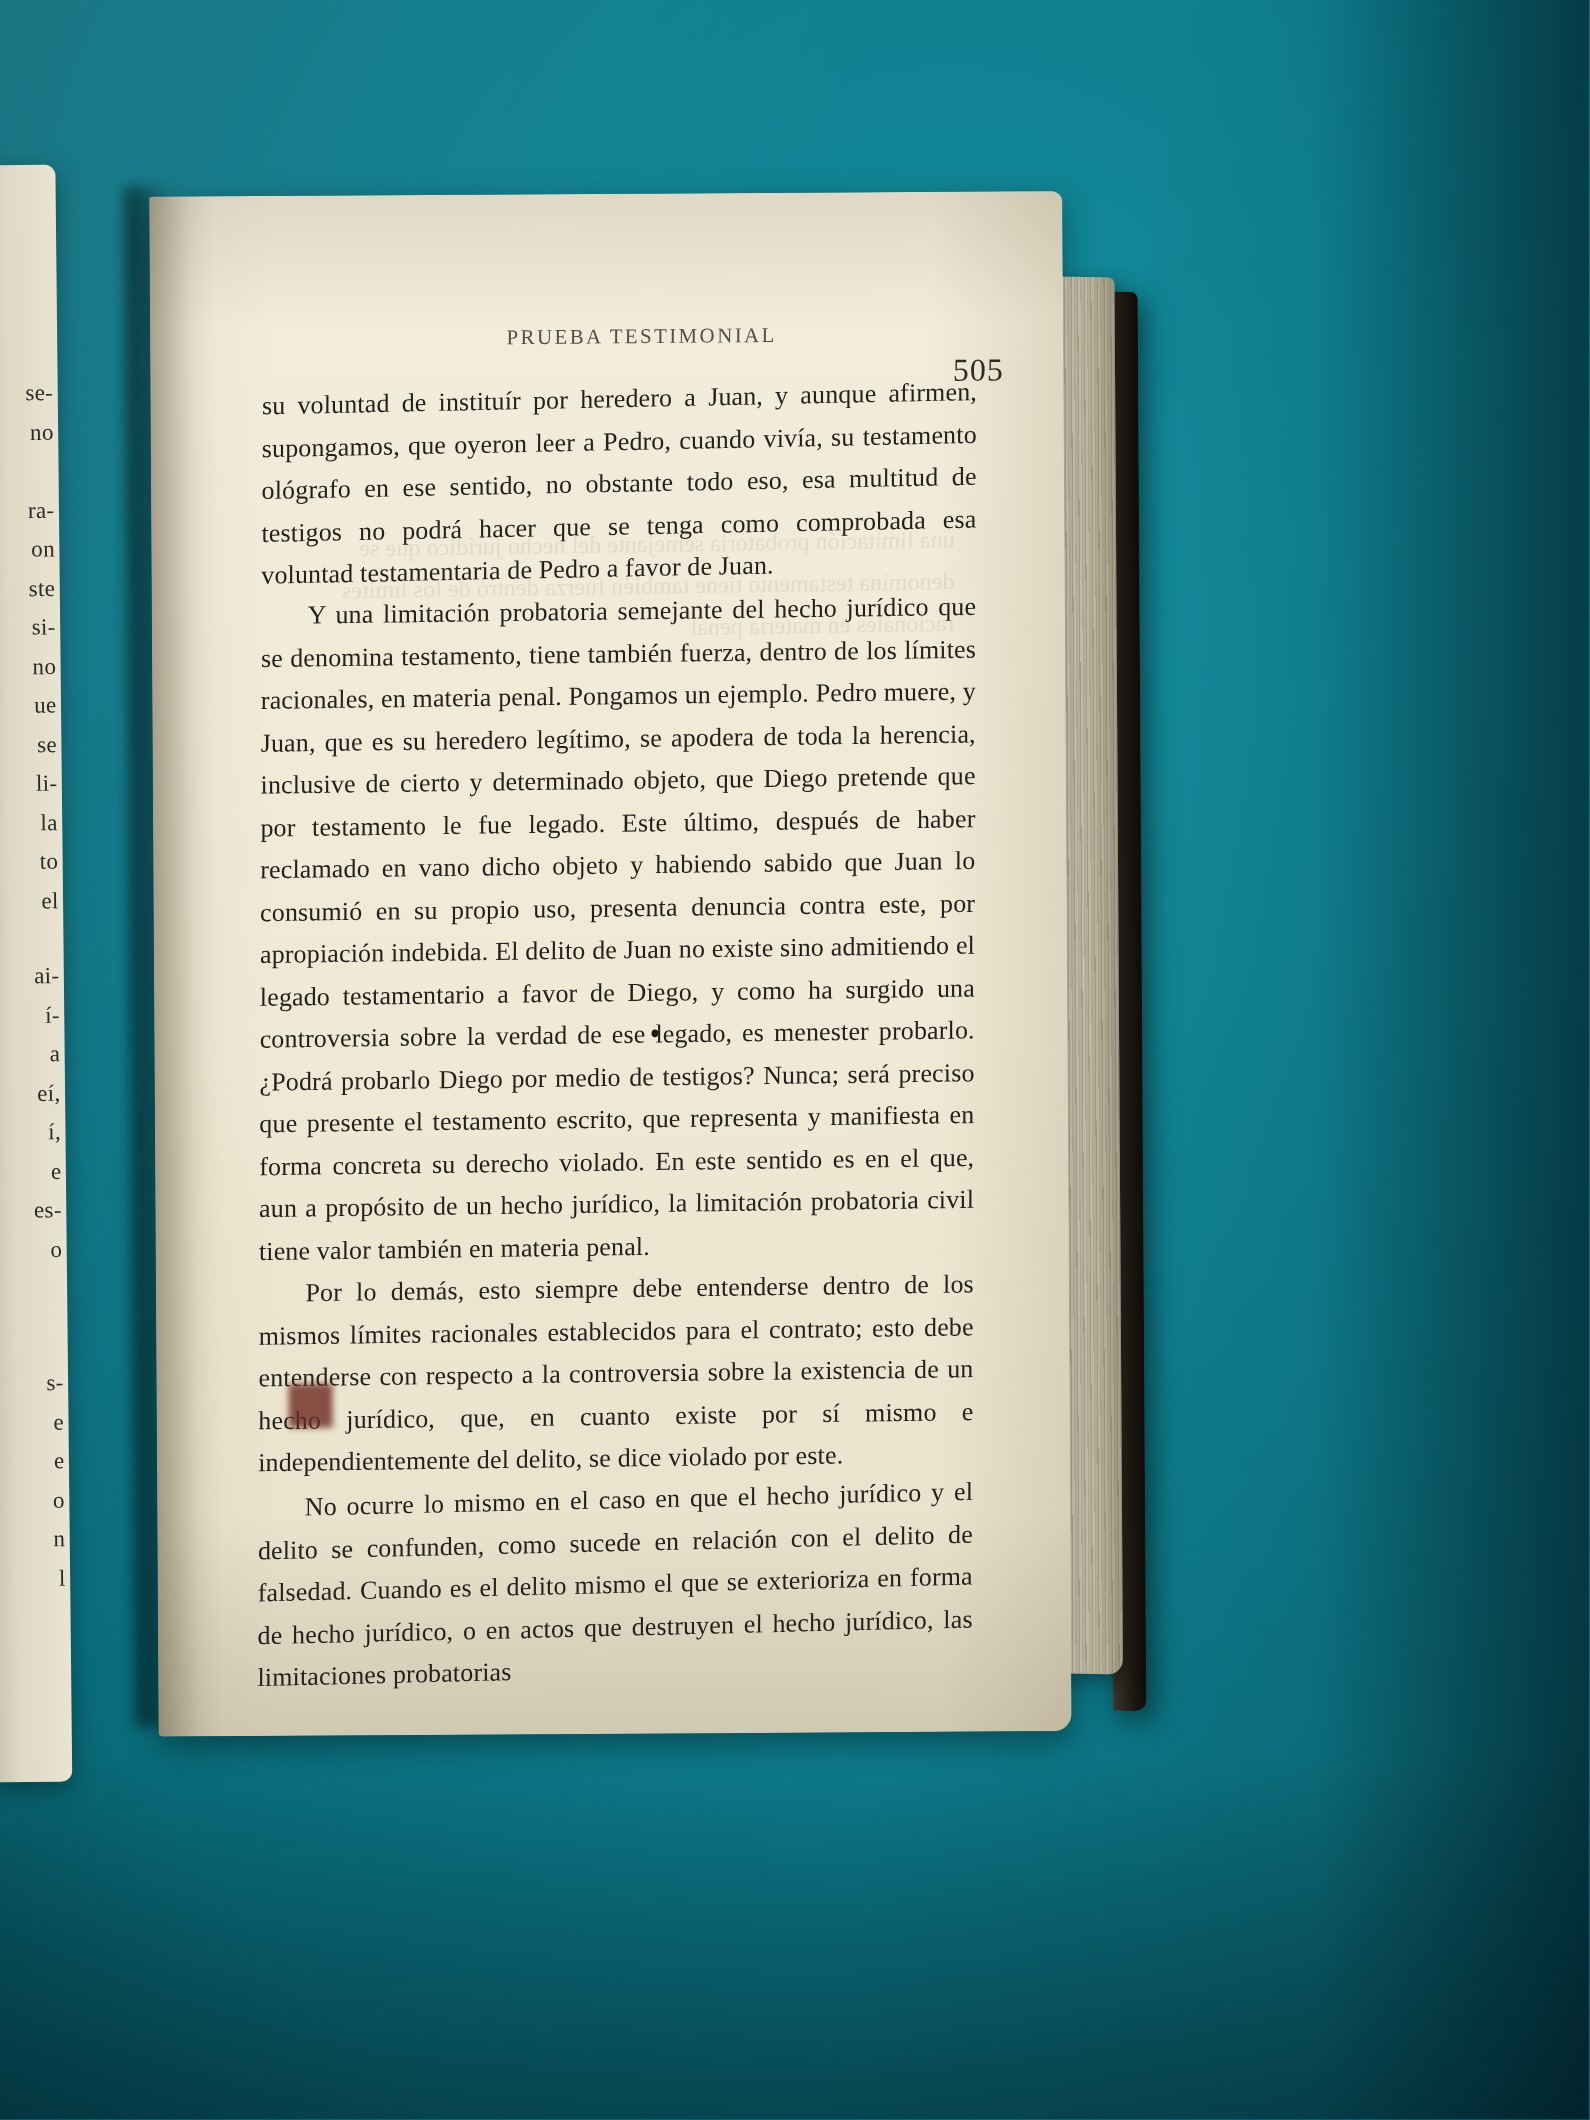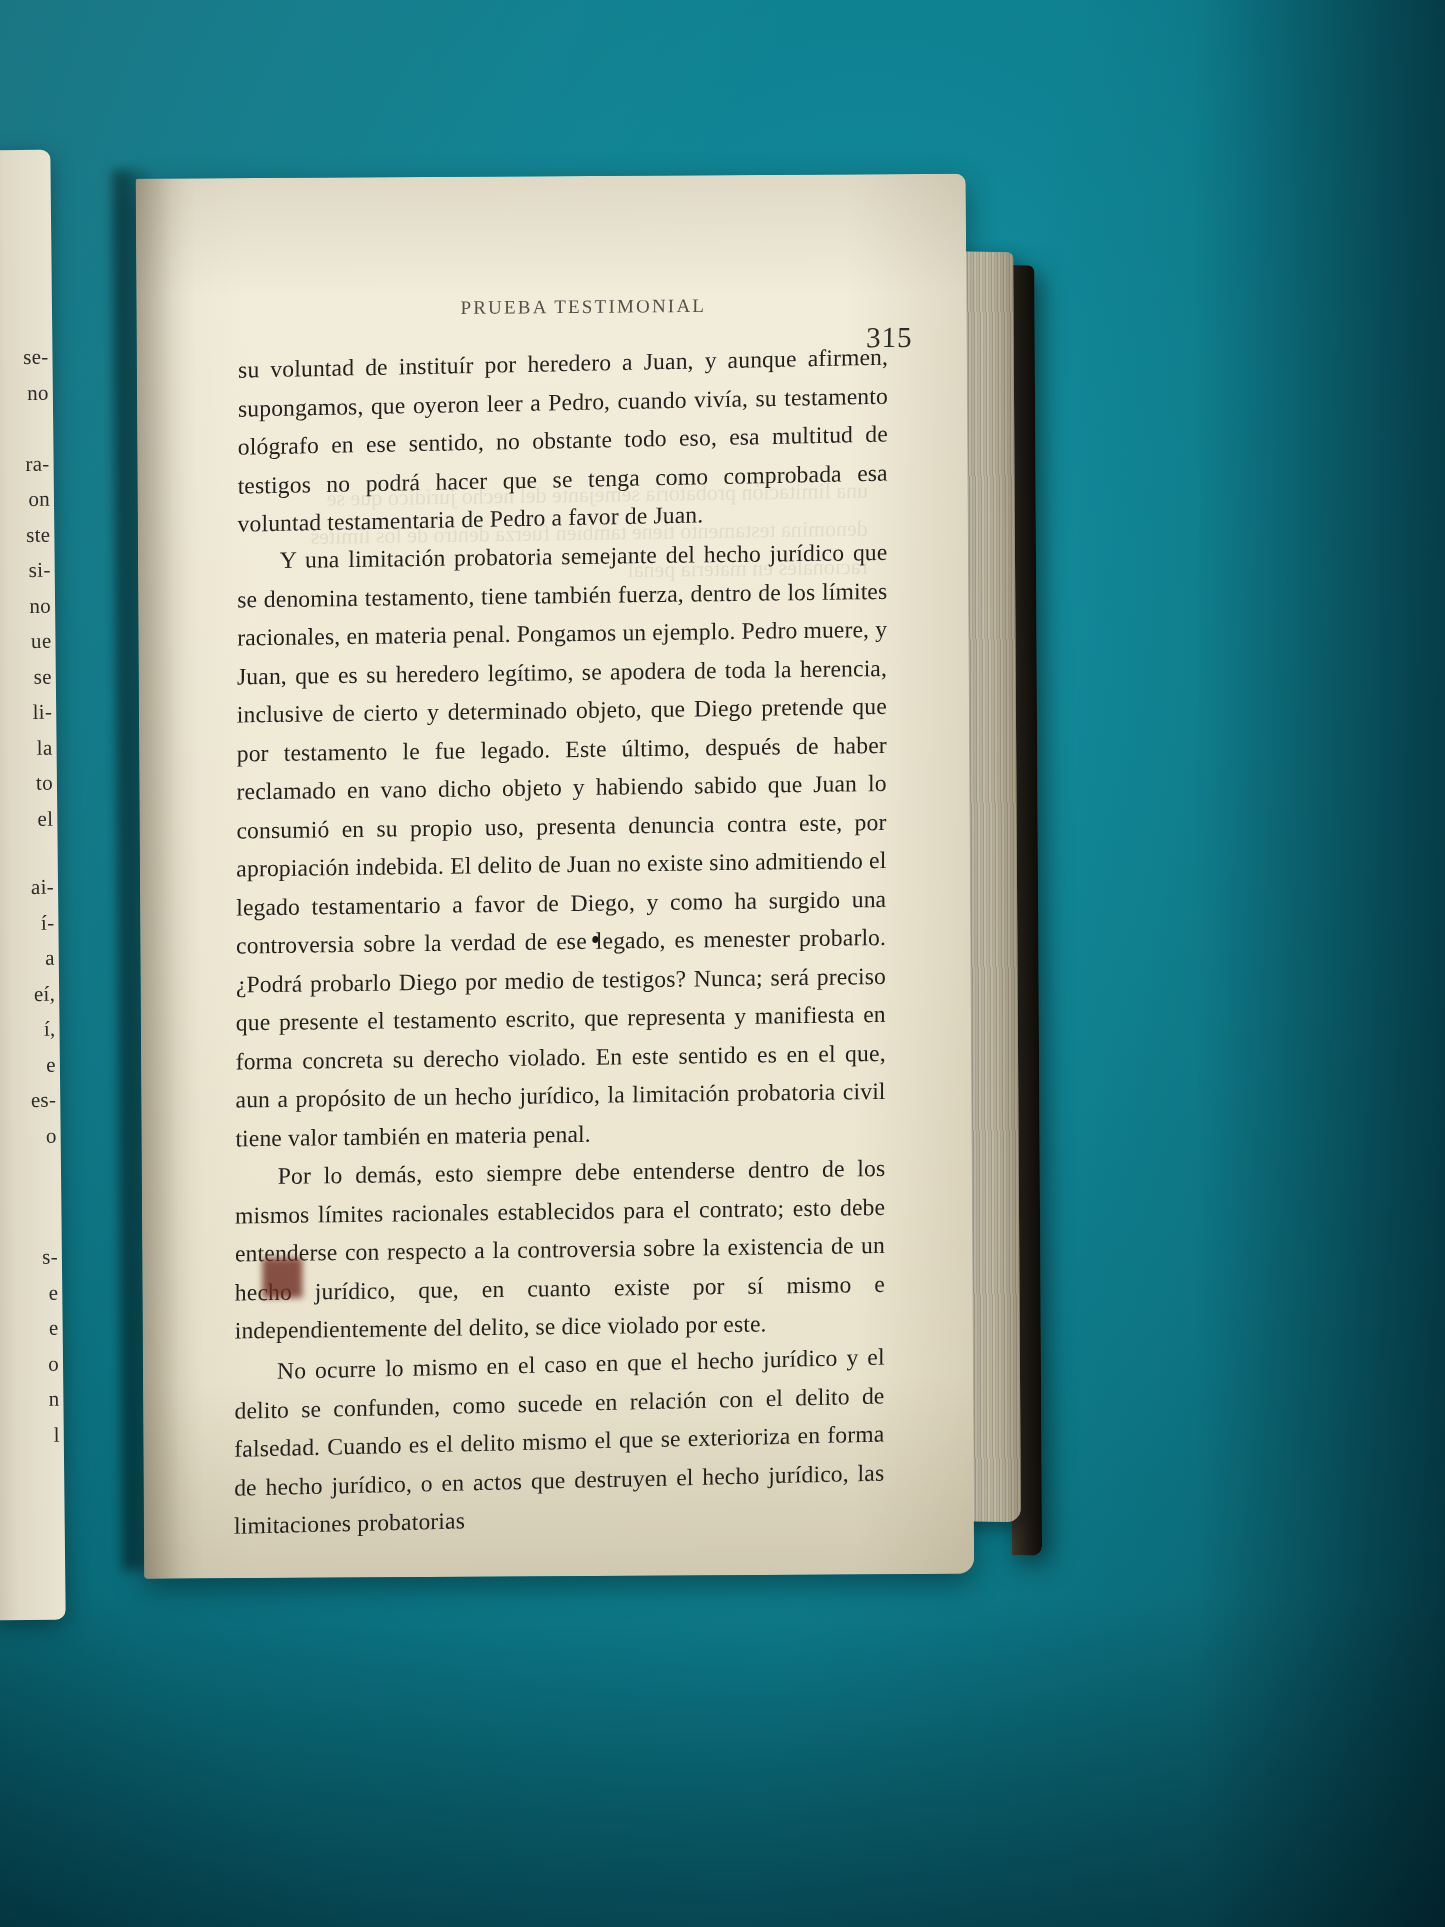--- a/index.html
+++ b/index.html
@@ -301,21 +301,21 @@
 
     <div class="page">
       <div class="page-warp-top"></div>
       <div class="page-warp-bottom"></div>
       <div class="page-curl"></div>
 
       <div class="ghost">una limitación probatoria semejante del hecho jurídico que se denomina testamento tiene también fuerza dentro de los límites racionales en materia penal</div>
 
       <div class="text-area">
         <div class="running-head">PRUEBA  TESTIMONIAL</div>
-        <div class="folio">315</div>
+        <div class="folio">505</div>
 
         <div class="body">
           <p>su voluntad de instituír por heredero a Juan, y aunque afirmen, supongamos, que oyeron leer a Pedro, cuando vivía, su testamento ológrafo en ese sentido, no obstante todo eso, esa multitud de testigos no podrá hacer que se tenga como comprobada esa voluntad testamentaria de Pedro a favor de Juan.</p>
           <p>Y una limitación probatoria semejante del hecho jurídico que se denomina testamento, tiene también fuerza, dentro de los límites racionales, en materia penal. Pongamos un ejemplo. Pedro muere, y Juan, que es su heredero legítimo, se apodera de toda la herencia, inclusive de cierto y determinado objeto, que Diego pretende que por testamento le fue legado. Este último, después de haber reclamado en vano dicho objeto y habiendo sabido que Juan lo consumió en su propio uso, presenta denuncia contra este, por apropiación indebida. El delito de Juan no existe sino admitiendo el legado testamentario a favor de Diego, y como ha surgido una controversia sobre la verdad de ese legado, es menester probarlo. ¿Podrá probarlo Diego por medio de testigos? Nunca; será preciso que presente el testamento escrito, que representa y manifiesta en forma concreta su derecho violado. En este sentido es en el que, aun a propósito de un hecho jurídico, la limitación probatoria civil tiene valor también en materia penal.</p>
           <p>Por lo demás, esto siempre debe entenderse dentro de los mismos límites racionales establecidos para el contrato; esto debe entenderse con respecto a la controversia sobre la existencia de un hecho jurídico, que, en cuanto existe por sí mismo e independientemente del delito, se dice violado por este.</p>
           <p>No ocurre lo mismo en el caso en que el hecho jurídico y el delito se confunden, como sucede en relación con el delito de falsedad. Cuando es el delito mismo el que se exterioriza en forma de hecho jurídico, o en actos que destruyen el hecho jurídico, las limitaciones probatorias</p>
         </div>
       </div>
 
       <div class="speck"></div>

